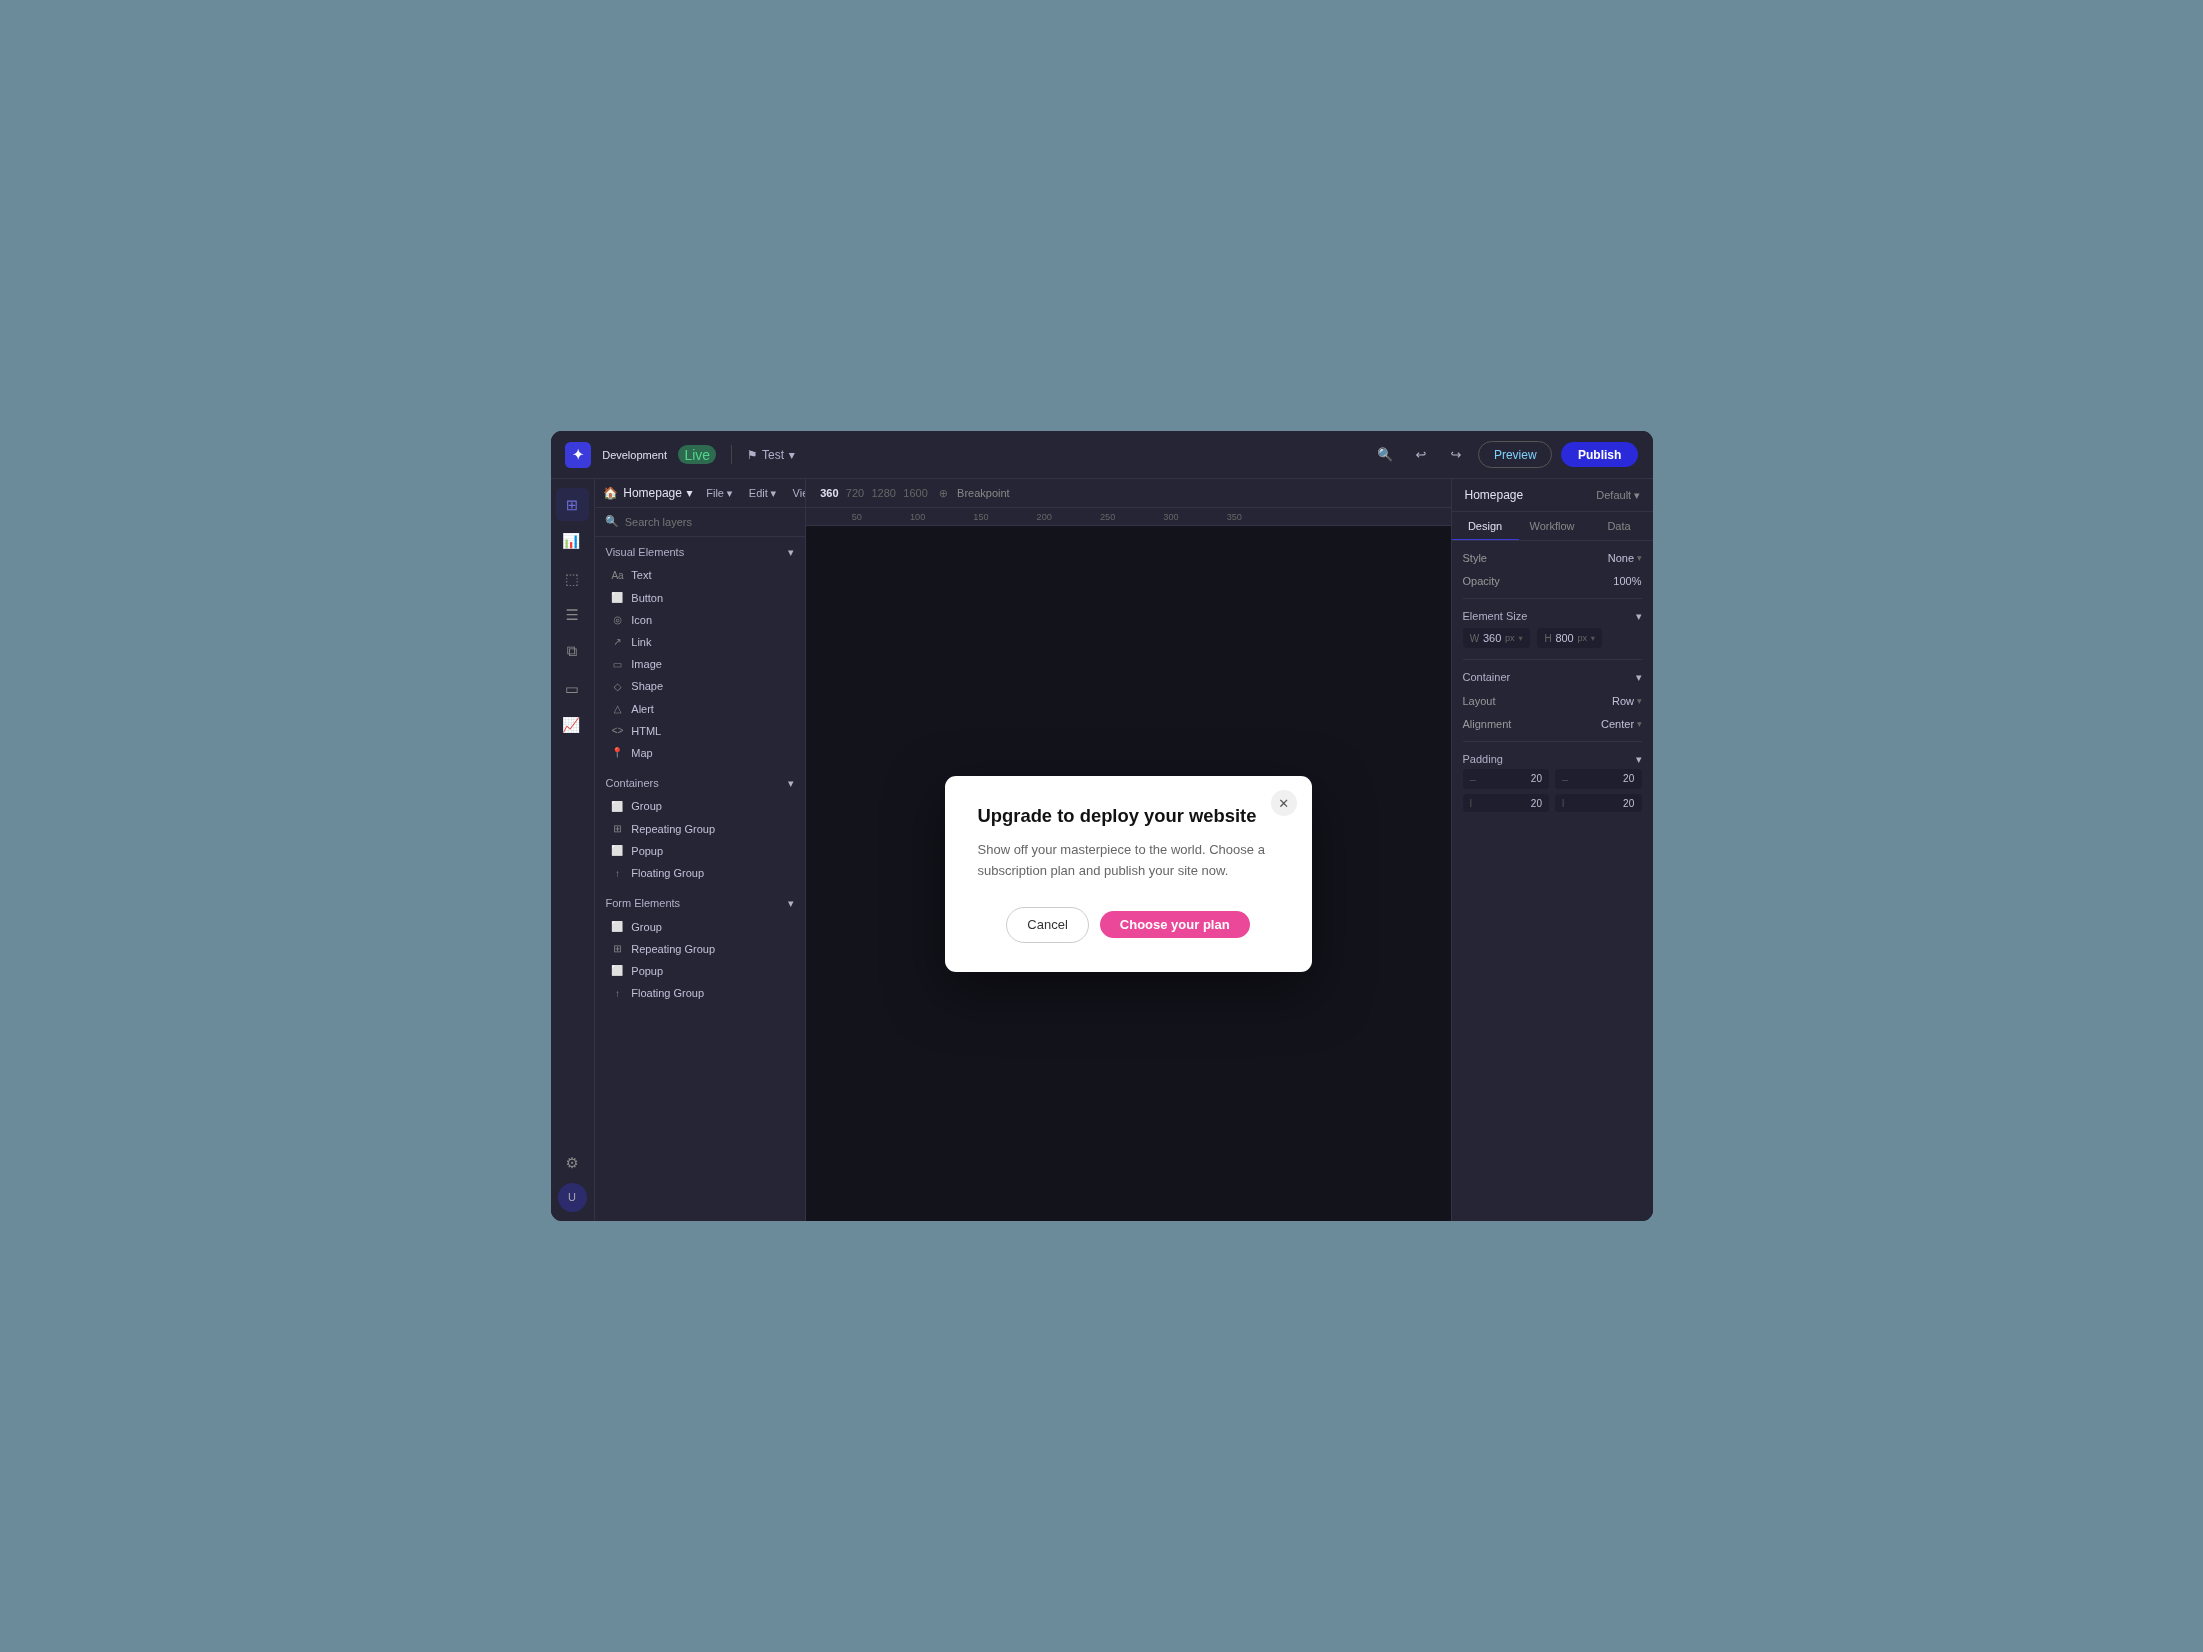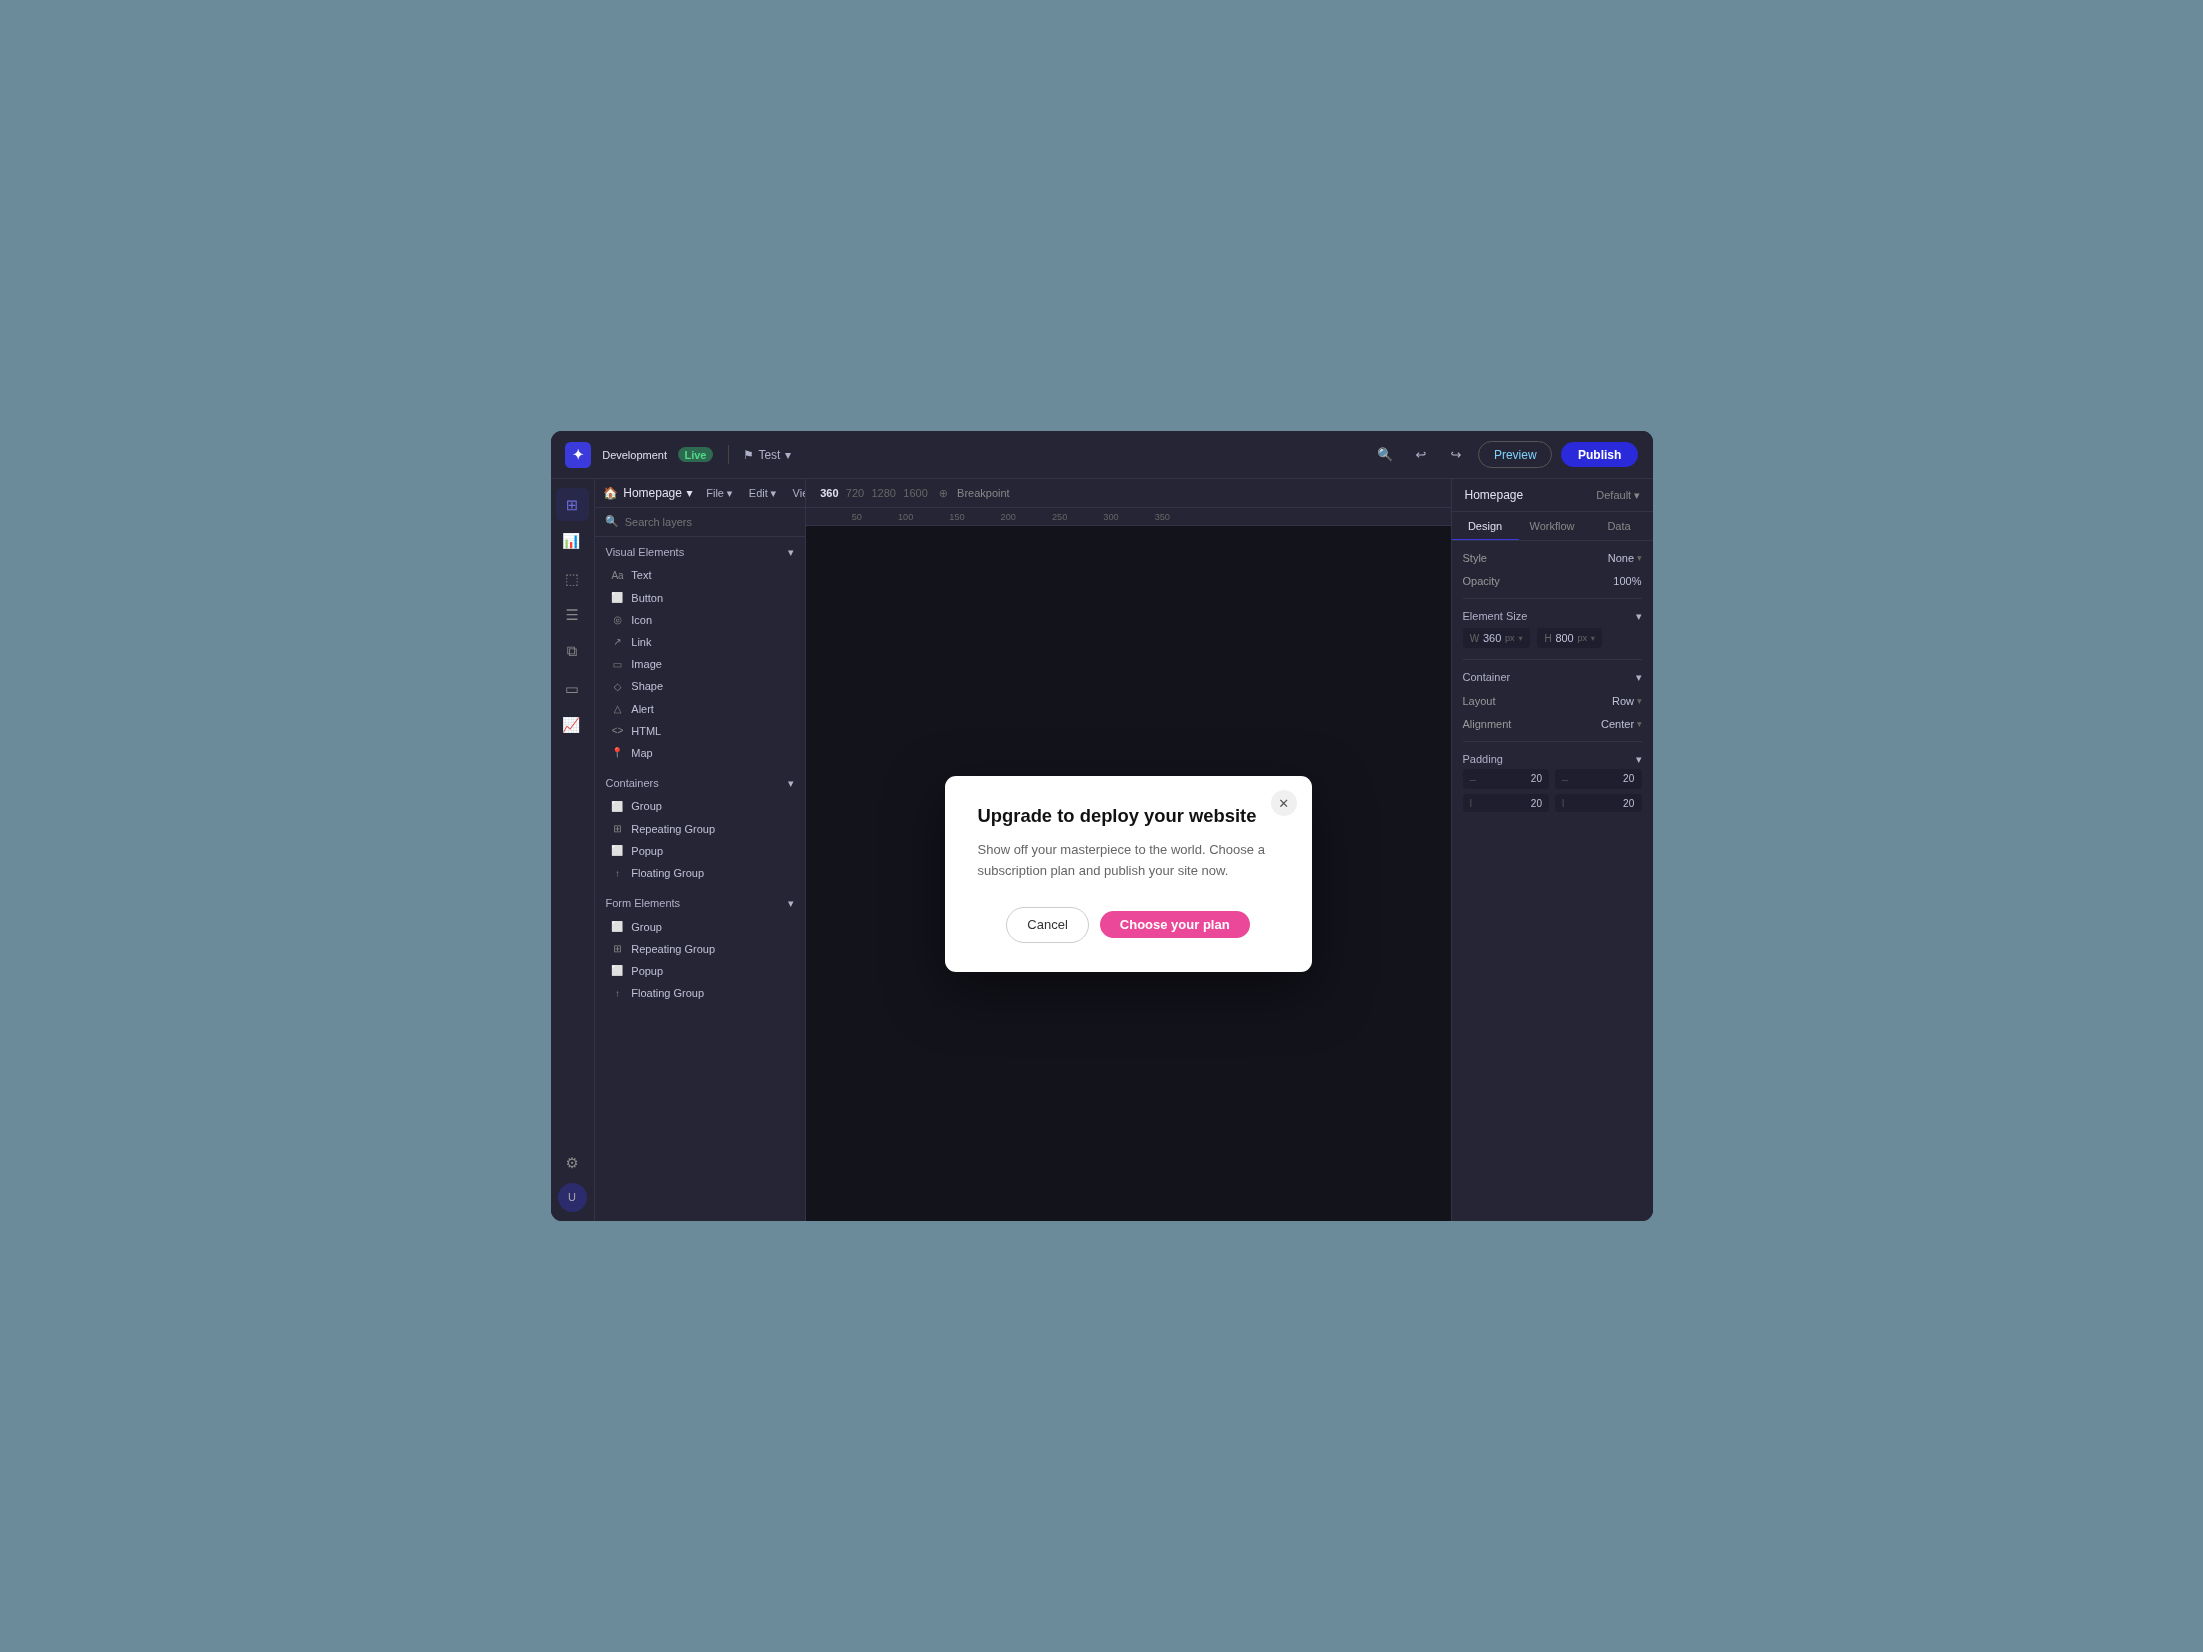--- a/index.html
+++ b/index.html
@@ -45,24 +45,24 @@
       font-weight: bold;
     }
     .topbar-title {
       color: #e0e0f0;
       font-size: 11px;
       font-weight: 500;
     }
     .topbar-live {
       background: #2d6a4f;
       color: #52d68a;
-      font-size: 11px;
+      font-size: 14px;
       padding: 1.8px 6.4px;
       border-radius: 9.2px;
-      font-weight: 700;
+      font-weight: 400;
     }
     .topbar-divider {
       width: 0.9px;
       height: 18.4px;
       background: #444;
       margin: 0 3.7px;
     }
     .topbar-test {
       display: flex;
       align-items: center;
@@ -223,21 +223,21 @@
       height: 18.4px;
       background: #252535;
       border-bottom: 0.9px solid #333348;
       display: flex;
       align-items: center;
       padding: 0 9.2px;
       gap: 0;
     }
     .ruler-numbers {
       display: flex;
-      gap: 36px;
+      gap: 48px;
       color: #666;
       font-size: 9.2px;
       padding-left: 37px;
     }
     .canvas-toolbar {
       height: 29px;
       background: #252535;
       display: flex;
       align-items: center;
       padding: 0 9.2px;

